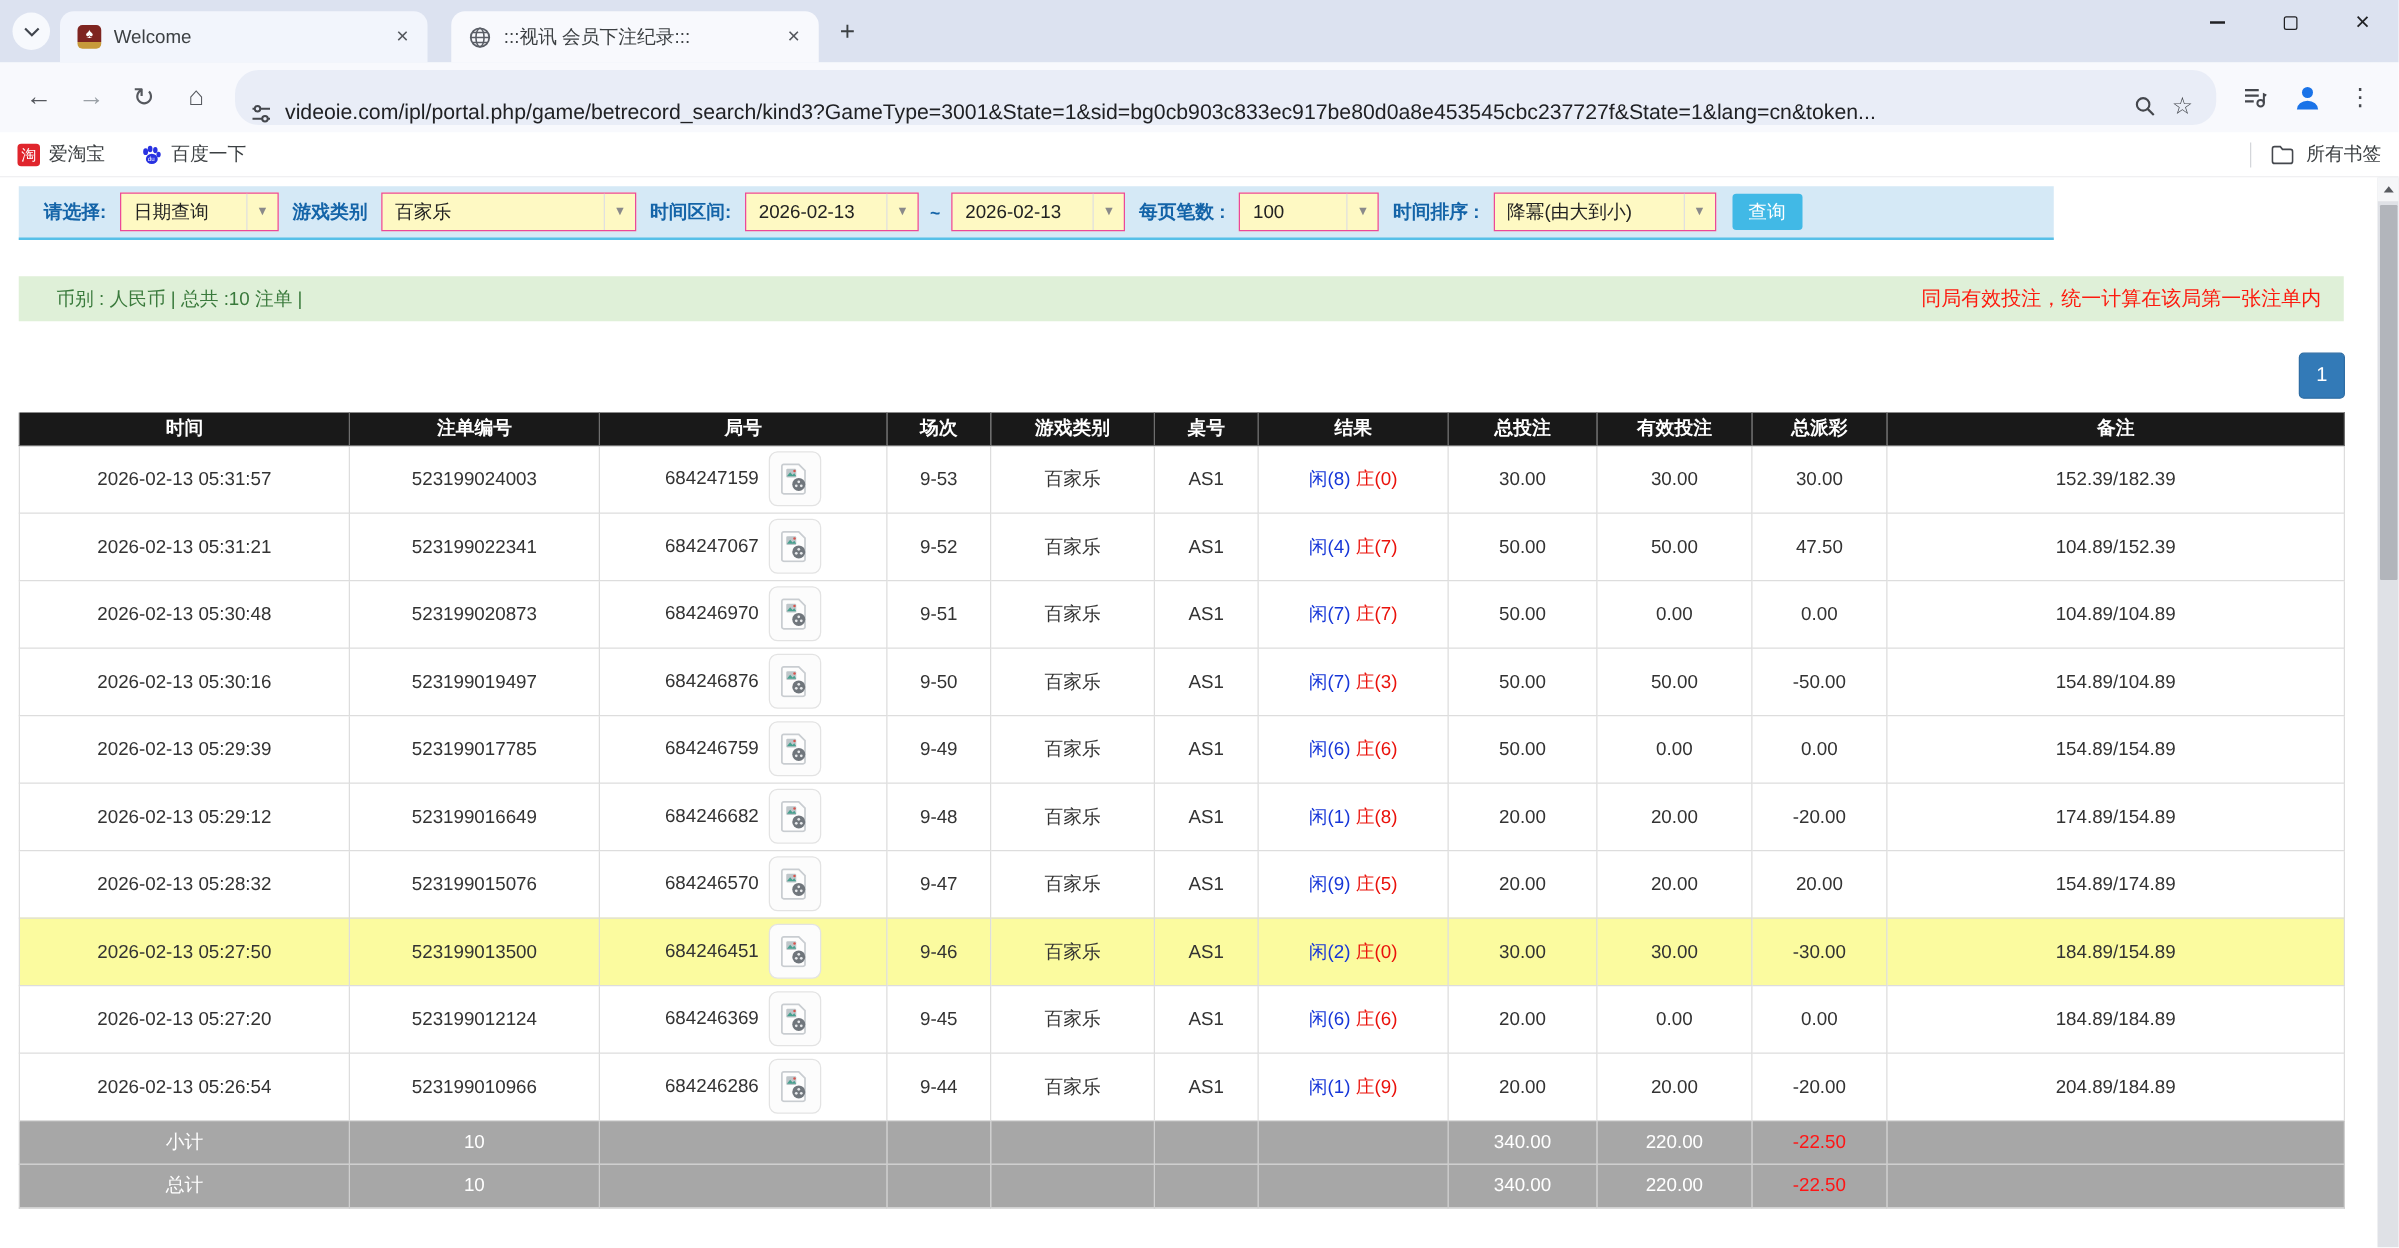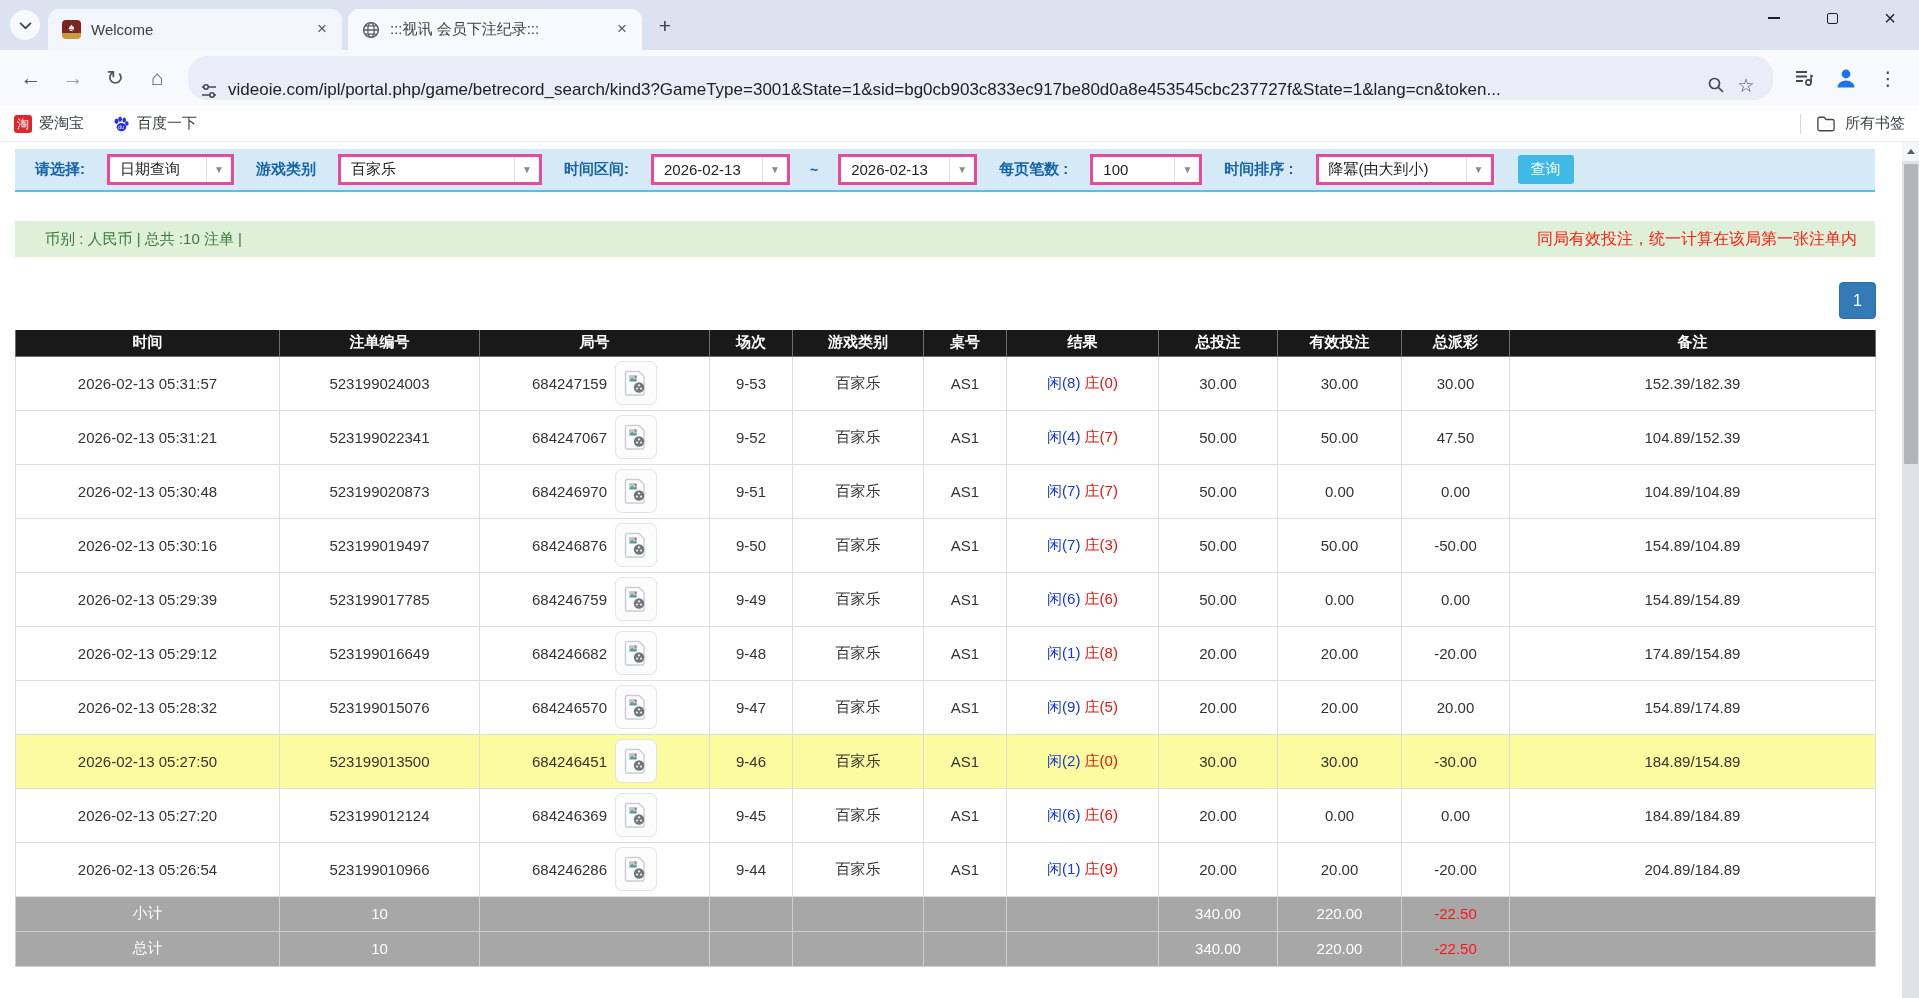--- a/index.html
+++ b/index.html
@@ -7,21 +7,21 @@
   body { font-family:"Liberation Sans","DejaVu Sans",sans-serif; background:#fff; }
   .win { position:relative; width:1919px; height:998px; }
 
   
   .tabstrip { height:50px; background:#dce2f0; display:flex; align-items:flex-end; }
   .tab-search { width:30px; height:30px; border-radius:50%; background:#f7f9fd; margin:0 8px 10px 10px;
     display:flex; align-items:center; justify-content:center; color:#40454d; font-size:14px; flex:0 0 auto; }
   .tab { width:294px; height:41px; border-radius:11px 11px 0 0; background:#f2f5fc; display:flex;
     align-items:center; padding:0 10px 0 14px; gap:10px; position:relative; }
   .tab.active { background:#f8f9fd; }
-  .tab + .tab { margin-left:6px; }
+  .tab + .tab { margin-left:19px; }
   .tab .title { flex:1; font-size:15px; color:#3c4043; white-space:nowrap; overflow:hidden; }
   .tab .close { width:20px; height:20px; border-radius:50%; text-align:center; line-height:18px;
     color:#55585e; font-size:17px; }
   .favicon1 { width:19px; height:19px; border-radius:4px; background:linear-gradient(#7e2420 70%,#c79a3a 70%);
     color:#fff; font-size:11px; line-height:15px; text-align:center; flex:0 0 auto; }
   .favicon-globe { width:18px; height:18px; flex:0 0 auto; }
   .newtab-btn { width:30px; height:30px; margin:0 0 8px 8px; border-radius:50%; color:#3c4043; font-size:21px;
     line-height:28px; text-align:center; flex:0 0 auto; }
   .win-controls { margin-left:auto; display:flex; align-self:flex-start; height:36px; }
   .win-btn { width:58px; height:36px; display:flex; align-items:center; justify-content:center; color:#202124; font-size:15px; }
@@ -44,24 +44,24 @@
     border-bottom:1px solid #ececee; }
   .bm-item { display:flex; align-items:center; gap:7px; margin-right:28px; font-size:15px; color:#3c4043; }
   .bm-tao { width:18px; height:18px; border-radius:3px; background:#e0252c; color:#fff; font-size:12px;
     line-height:18px; text-align:center; }
   .bm-right { margin-left:auto; display:flex; align-items:center; gap:10px; font-size:15px; color:#3c4043; }
   .bm-sep { width:1px; height:20px; background:#d4d6da; margin-right:6px; }
 
   
   .page { position:absolute; top:142px; left:0; width:1919px; height:856px; background:#fff; }
 
-  .filter-bar { position:absolute; top:7px; left:15px; width:1860px; height:43px; background:#d5e9f6;
-    border-bottom:2px solid #56c0e8; display:flex; align-items:center; padding:0 4px 0 16px; gap:18px; }
+  .filter-bar { position:absolute; top:7px; left:15px; width:1628px; height:43px; background:#d5e9f6;
+    border-bottom:2px solid #56c0e8; display:flex; align-items:center; padding:0 4px 0 16px; gap:7px; }
   .f-label { font-size:15px; font-weight:bold; color:#1464a8; white-space:nowrap; padding:0 4px; }
-  .f-select { background:#ffffff; height:31px; display:flex; align-items:center; border:3px solid #ec4899; }
+  .f-select { background:#fef9c3; height:31px; display:flex; align-items:center; border:1px solid #ec4899; }
   .f-select .val { font-size:15px; color:#222; padding:0 10px; flex:1; white-space:nowrap; }
   .f-select .arr { width:25px; height:100%; border-left:1px solid #e0e0e0; display:flex; align-items:center;
     justify-content:center; color:#8a8a8a; font-size:10px; }
   .f-tilde { color:#1464a8; font-weight:bold; font-size:14px; padding:0 2px; }
   .query-btn { background:#41b9e6; color:#fff; font-size:15px; border:none; border-radius:3px;
     height:29px; padding:0 13px; margin-left:6px; }
 
   .summary-bar { position:absolute; top:79px; left:15px; width:1860px; height:36px; background:#dff0d8;
     display:flex; align-items:center; justify-content:space-between; padding:0 18px 0 30px; }
   .summary-left { font-size:15px; color:#3a7a3c; }

